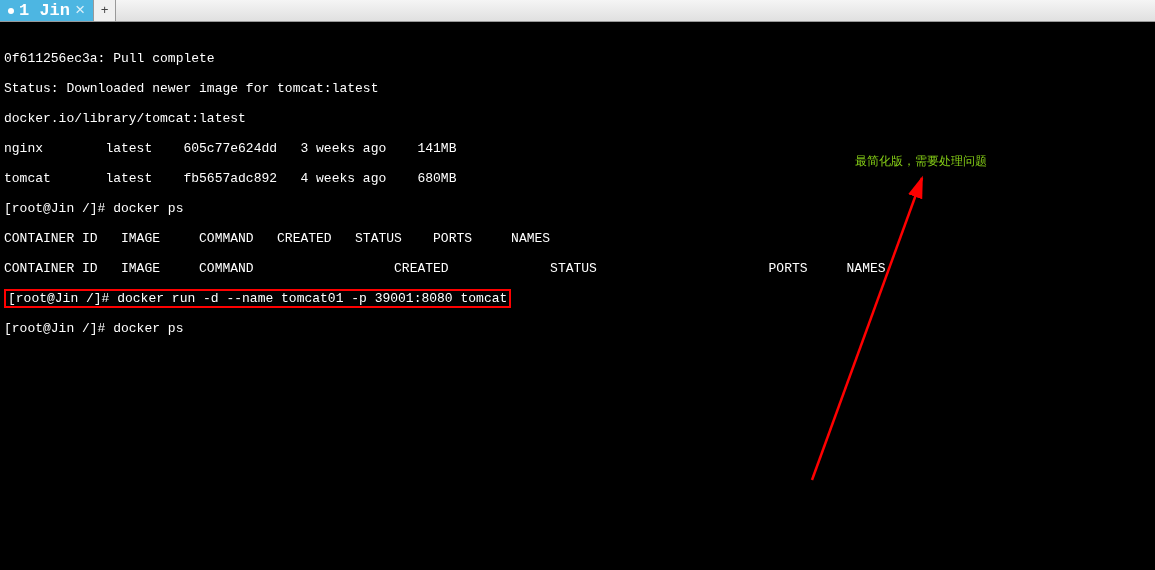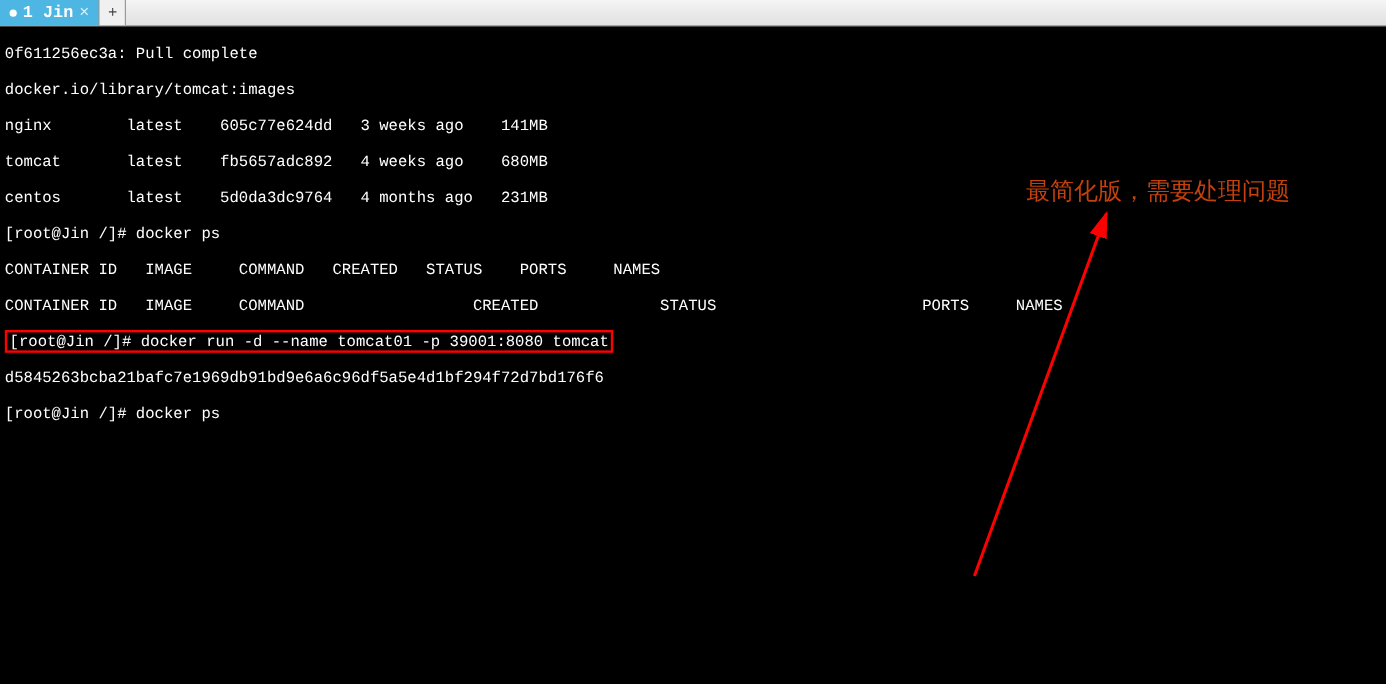--- a/index.html
+++ b/index.html
@@ -16,21 +16,21 @@
   background: linear-gradient(#f5f5f5, #e0e0e0);
   border-bottom: 1px solid #999;
   display: flex;
   align-items: stretch;
 }
 .tab {
   display: flex;
   align-items: center;
   padding: 0 8px;
   border-right: 1px solid #999;
-  font-size: 14px;
+  font-size: 17px;
   gap: 5px;
   background: #4db6e2;
   color: #fff;
   font-weight: bold;
 }
 .tab .dot { width: 6px; height: 6px; background: #fff; border-radius: 50%; }
 .tab .close { font-weight: normal; opacity: .8; cursor: pointer; }
 .addtab {
   width: 22px;
   display: flex;
@@ -38,39 +38,39 @@
   justify-content: center;
   background: #f0f0f0;
   border-right: 1px solid #999;
   font-size: 13px;
   color: #444;
   cursor: pointer;
 }
 .terminal {
   background: #000;
   color: #fff;
-  padding: 0 4px;
+  padding: 14px 4px;
   line-height: 15px;
   white-space: pre;
   font-size: 13px;
   position: relative;
   height: 548px;
   overflow: hidden;
 }
 .redbox {
   border: 2px solid #ff0000;
   display: inline-block;
   padding: 0 2px;
   margin: -2px 0;
 }
 .annot {
   position: absolute;
-  color: #c2410c;
-  font-family: Liberation Mono, monospace;
-  font-size: 20px;
+  color: #84cc16;
+  font-family: Liberation Serif, serif;
+  font-size: 12px;
   top: 132px;
   left: 855px;
 }
 .arrow {
   position: absolute;
   top: 148px;
   left: 802px;
   width: 200px;
   height: 330px;
   pointer-events: none;
@@ -83,29 +83,28 @@
   <div class="tab">
     <span class="dot"></span>
     <span>1 Jin</span>
     <span class="close">×</span>
   </div>
   <div class="addtab">+</div>
 </div>
 
 <div class="terminal">
 <div>0f611256ec3a: Pull complete</div>
-<div>docker.io/library/tomcat:images</div>
+<div>Status: Downloaded newer image for tomcat:latest</div>
+<div>docker.io/library/tomcat:latest</div>
 <div>nginx        latest    605c77e624dd   3 weeks ago    141MB</div>
 <div>tomcat       latest    fb5657adc892   4 weeks ago    680MB</div>
-<div>centos       latest    5d0da3dc9764   4 months ago   231MB</div>
 <div>[root@Jin /]# docker ps</div>
 <div>CONTAINER ID   IMAGE     COMMAND   CREATED   STATUS    PORTS     NAMES</div>
 <div>CONTAINER ID   IMAGE     COMMAND                  CREATED             STATUS                      PORTS     NAMES</div>
 <div><span class="redbox"><span>[root@Jin /]# docker run -d --name tomcat01 -p 39001:8080 tomcat</span></span></div>
-<div>d5845263bcba21bafc7e1969db91bd9e6a6c96df5a5e4d1bf294f72d7bd176f6</div>
 <div>[root@Jin /]# docker ps</div>
 
 
 
 
 
 
 
 
 

